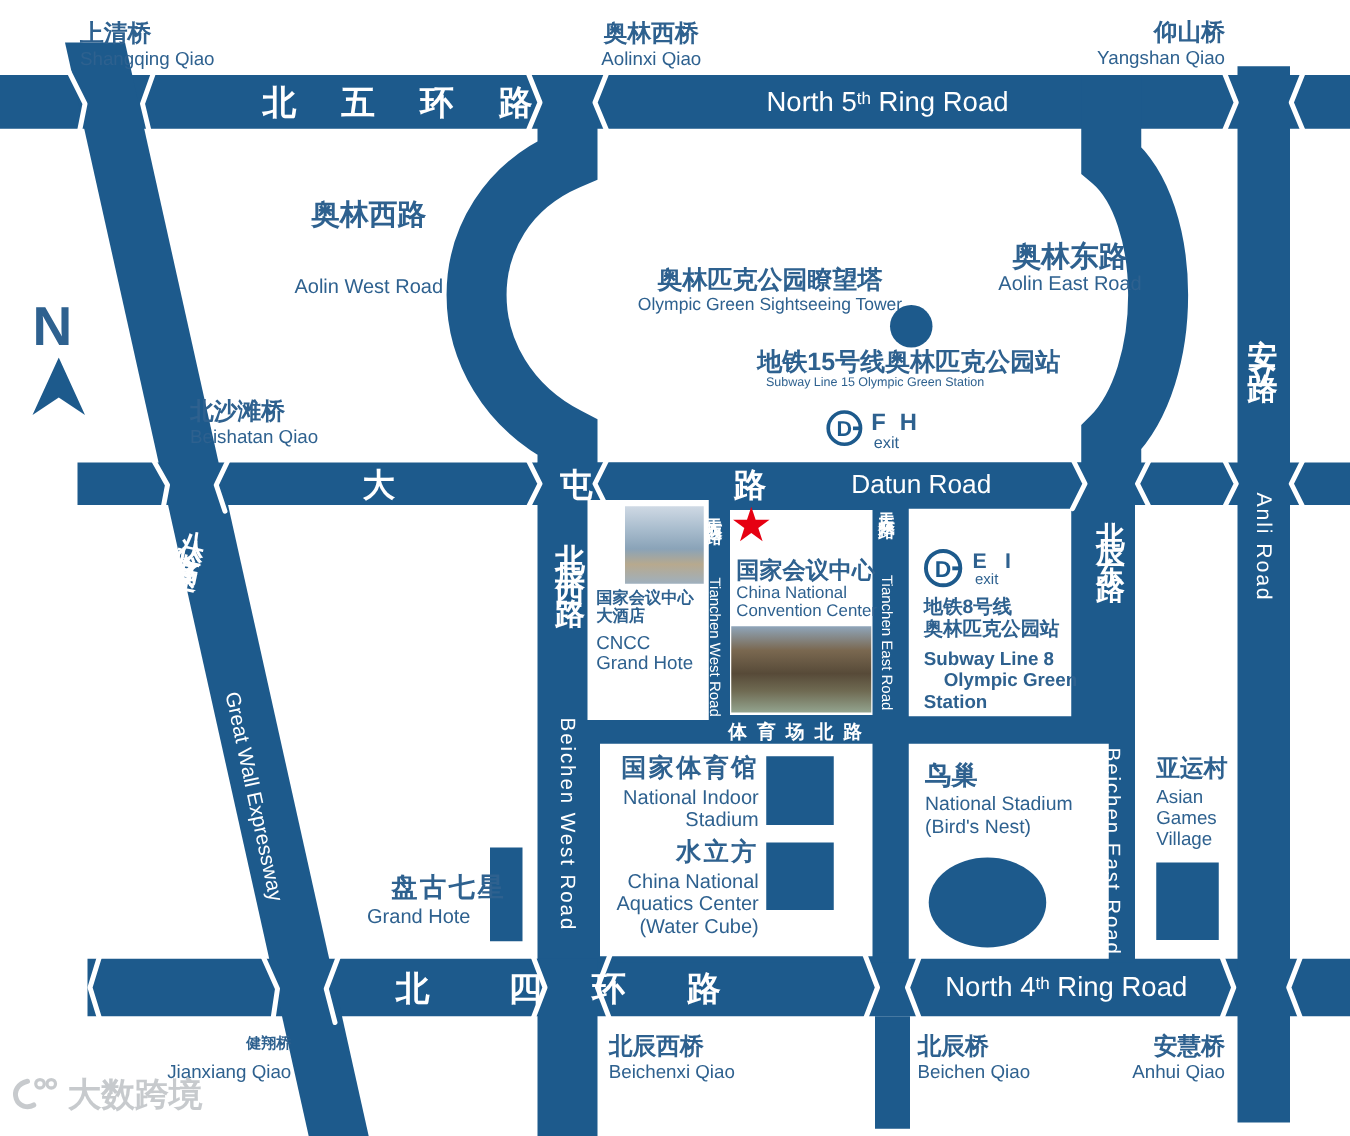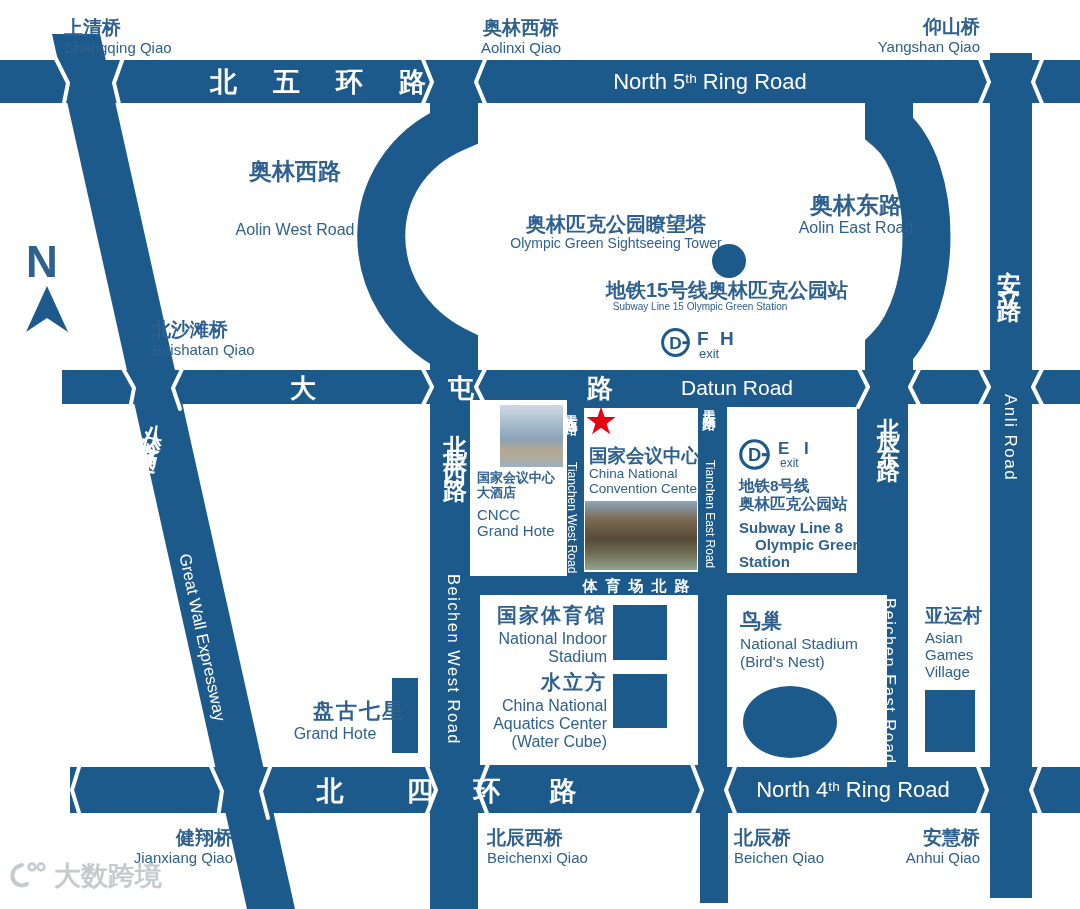--- a/index.html
+++ b/index.html
@@ -188,21 +188,21 @@
 
   <div class="lbl zh c" style="left:335px;top:700px;font-size:21px;letter-spacing:2px;margin-left:24px;">盘古七星</div>
   <div class="lbl en c" style="left:335px;top:725px;font-size:16px;">Grand Hote</div>
 
   <div class="lbl zh w c" style="left:330px;top:777px;font-size:27px;">北</div>
   <div class="lbl zh w c" style="left:420px;top:777px;font-size:27px;">四</div>
   <div class="lbl zh w c" style="left:487px;top:777px;font-size:27px;">环</div>
   <div class="lbl zh w c" style="left:563px;top:777px;font-size:27px;">路</div>
   <div class="lbl en w c" style="left:853px;top:778px;font-size:22px;"><span>North 4</span><span class="sup">th</span><span> Ring Road</span></div>
 
-  <div class="lbl zh ralign" style="right:847px;top:828px;font-size:19px;">健翔桥</div>
+  <div class="lbl zh ralign" style="right:847px;top:828px;font-size:12px;">健翔桥</div>
   <div class="lbl en ralign" style="right:847px;top:850px;font-size:15px;">Jianxiang Qiao</div>
   <div class="lbl zh" style="left:487px;top:828px;font-size:19px;">北辰西桥</div>
   <div class="lbl en" style="left:487px;top:850px;font-size:15px;">Beichenxi Qiao</div>
   <div class="lbl zh" style="left:734px;top:828px;font-size:19px;">北辰桥</div>
   <div class="lbl en" style="left:734px;top:850px;font-size:15px;">Beichen Qiao</div>
   <div class="lbl zh ralign" style="right:100px;top:828px;font-size:19px;">安慧桥</div>
   <div class="lbl en ralign" style="right:100px;top:850px;font-size:15px;">Anhui Qiao</div>
 
   <div class="wm">
     <svg width="40" height="34" viewBox="0 0 40 34">

